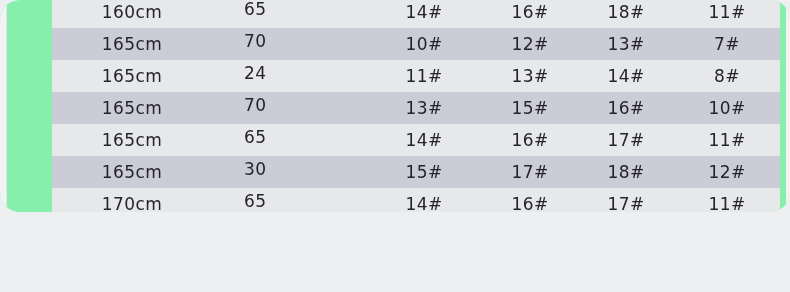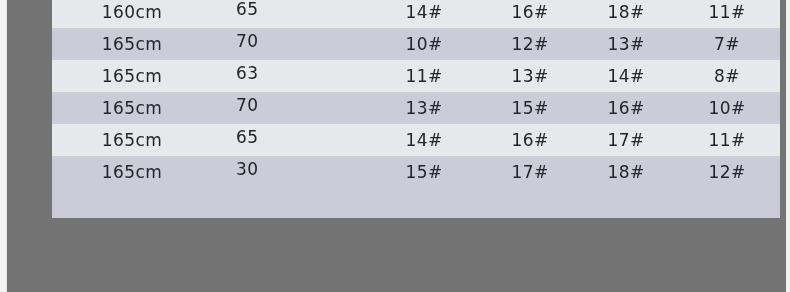--- a/index.html
+++ b/index.html
@@ -10,23 +10,24 @@
     width: 790px;
     height: 292px;
     overflow: hidden;
     background: #eeeff0;
     font-family: "DejaVu Sans", "Liberation Sans", sans-serif;
   }
 
   #page {
     position: relative;
     width: 790px;
-    height: 292px;
-    background: #737373;
+    height: 212px;
+    background: #86efac;
     overflow: hidden;
+    border-radius: 20px;
   }
 
   
   .page-edge-left {
     position: absolute;
     left: 6px;
     top: 0;
     width: 1px;
     height: 292px;
     background: #e3e4e6;
@@ -94,20 +95,21 @@
   .col-size.s1 { width: 116px; }
   .col-size.s2 { width: 96px; }
   .col-size.s3 { width: 96px; }
   .col-size.s4 { width: 106px; }
 
   
   .col-weight .val {
     display: inline-block;
     position: relative;
     top: -3px;
+    margin-left: 8px;
   }
 
   
   tr.row-spacer { height: 30px; }
 
   
   .top-sliver {
     position: absolute;
     left: 52px;
     top: 0;
@@ -153,21 +155,21 @@
         <td class="col-height"><span>165cm</span></td>
         <td class="col-weight"><span class="val">70</span></td>
         <td class="col-size s1"><span>10#</span></td>
         <td class="col-size s2"><span>12#</span></td>
         <td class="col-size s3"><span>13#</span></td>
         <td class="col-size s4"><span>7#</span></td>
       </tr>
 
       <tr class="row-light">
         <td class="col-height"><span>165cm</span></td>
-        <td class="col-weight"><span class="val">63</span></td>
+        <td class="col-weight"><span class="val">24</span></td>
         <td class="col-size s1"><span>11#</span></td>
         <td class="col-size s2"><span>13#</span></td>
         <td class="col-size s3"><span>14#</span></td>
         <td class="col-size s4"><span>8#</span></td>
       </tr>
 
       <tr class="row-dark">
         <td class="col-height"><span>165cm</span></td>
         <td class="col-weight"><span class="val">70</span></td>
         <td class="col-size s1"><span>13#</span></td>
@@ -187,20 +189,28 @@
 
       <tr class="row-dark">
         <td class="col-height"><span>165cm</span></td>
         <td class="col-weight"><span class="val">30</span></td>
         <td class="col-size s1"><span>15#</span></td>
         <td class="col-size s2"><span>17#</span></td>
         <td class="col-size s3"><span>18#</span></td>
         <td class="col-size s4"><span>12#</span></td>
       </tr>
 
+      <tr class="row-light">
+        <td class="col-height"><span>170cm</span></td>
+        <td class="col-weight"><span class="val">65</span></td>
+        <td class="col-size s1"><span>14#</span></td>
+        <td class="col-size s2"><span>16#</span></td>
+        <td class="col-size s3"><span>17#</span></td>
+        <td class="col-size s4"><span>11#</span></td>
+      </tr>
 
       <tr class="row-dark row-spacer">
         <td class="col-height"><span></span></td>
         <td class="col-weight"><span class="val"></span></td>
         <td class="col-size s1"><span></span></td>
         <td class="col-size s2"><span></span></td>
         <td class="col-size s3"><span></span></td>
         <td class="col-size s4"><span></span></td>
       </tr>
 

